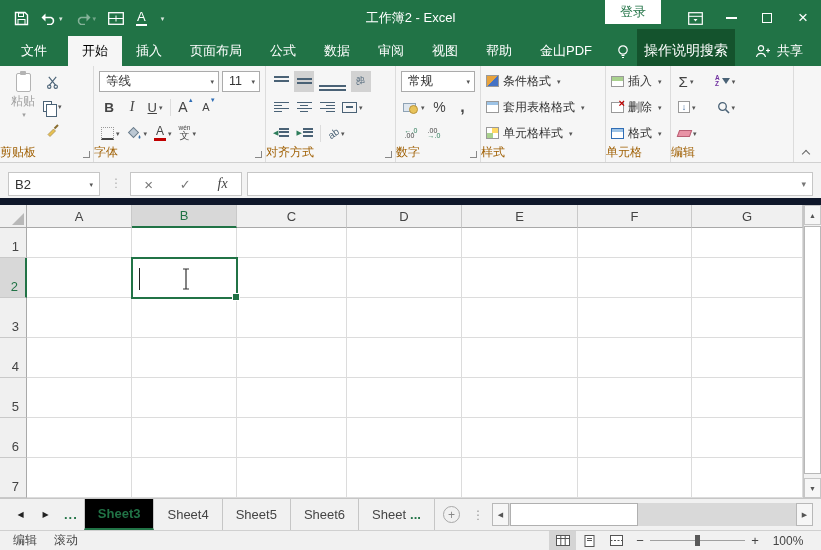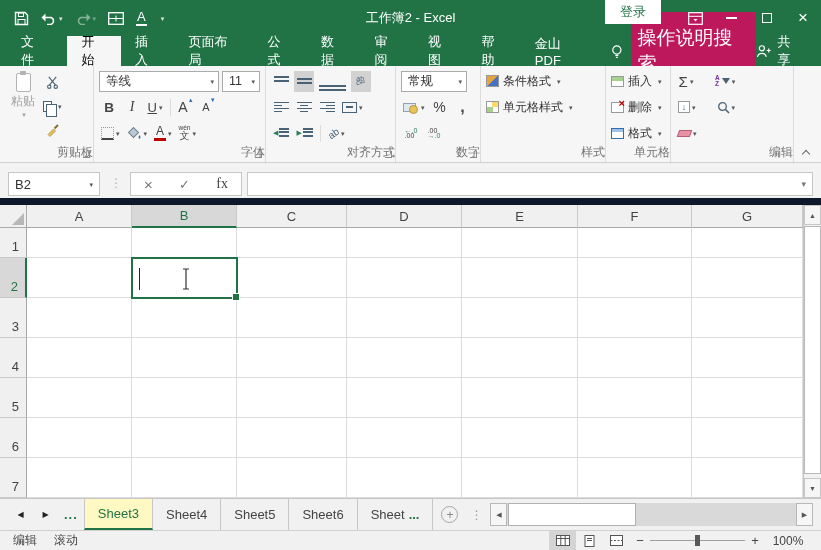--- a/index.html
+++ b/index.html
@@ -18,26 +18,26 @@
 .login{background:#fff;color:#217346;font-size:13px;padding:3px 15px;margin-right:16px;border:none}
 .wc{width:36px;height:100%;display:flex;align-items:center;justify-content:center;font-size:15px;color:#fff}
 .minbar{width:11px;height:2px;background:#fff}
 .maxbox{width:10px;height:10px;border:1.3px solid #fff}
 
 .tabrow{position:absolute;left:0;top:36px;width:821px;height:30px;background:#217346;display:flex;align-items:stretch;color:#fff}
 .rtab{padding:0 14px;display:flex;align-items:center;font-size:13px}
 .rtab.file{padding:0 21px}
 .rtab.active{background:#f6f6f6;color:#000000}
 .tellme{display:flex;align-items:center;margin-left:10px;gap:7px}
-.tellme-box{background:#be185d;padding:13px 7px;font-size:19px}
+.tellme-box{background:#14532d;padding:13px 7px;font-size:14px}
 .share{margin-left:auto;display:flex;align-items:center;gap:6px;padding-right:18px}
 
 .ribbon{position:absolute;left:0;top:66px;width:821px;height:97px;background:#f6f6f6;border-bottom:1px solid #d0d0d0;display:flex}
 .group{position:relative;border-right:1px solid #dcdcdc;padding:4px 3px 17px 5px}
-.glabel{position:absolute;bottom:1px;left:0;right:0;text-align:right;font-size:12px;color:#737373}
+.glabel{position:absolute;bottom:1px;left:0;right:0;text-align:left;font-size:12px;color:#a16207}
 .launcher{position:absolute;right:3px;bottom:4px;width:7px;height:7px;border-right:1px solid #888;border-bottom:1px solid #888}
 .grows{display:flex;flex-direction:column;gap:4px}
 .grow{display:flex;align-items:center;height:22px;gap:3px}
 .ib{display:flex;align-items:center;justify-content:center;min-width:20px;height:21px;padding:0 2px}
 .ib.sel{background:#d2d2d2}
 .vsep{width:1px;height:17px;background:#dcdcdc;margin:0 2px}
 .combo{background:#fff;border:1px solid #ababab;height:21px;display:flex;align-items:center;padding:0 4px 0 6px;font-size:12.5px;color:#333}
 .combo .dd{margin-left:auto}
 
 .g-clip{width:94px;display:flex}
@@ -105,21 +105,21 @@
 .collapse{position:absolute;right:10px;bottom:6px;width:8px;height:8px}
 .collapse i{display:block;width:6px;height:6px;border-top:1.6px solid #666;border-right:1.6px solid #666;transform:rotate(-45deg);margin-top:3px}
 
 .frow{position:absolute;left:0;top:163px;width:821px;height:42px;background:#f3f3f3;border-bottom:7px solid #0f172a}
 .namebox{position:absolute;left:8px;top:9px;width:92px;height:24px;background:#fff;border:1px solid #c6c6c6;display:flex;align-items:center;padding:0 6px}
 .namebox .dd{margin-left:auto}
 .fdots{position:absolute;left:110px;top:13px;color:#b0b0b0;font-size:12px}
 .fbtns{position:absolute;left:130px;top:9px;width:112px;height:24px;background:#fff;border:1px solid #c6c6c6;display:flex;align-items:center;justify-content:space-around;color:#666}
 .fcancel{font-size:15px;color:#777}
 .fcheck{font-size:13px;color:#777}
-.fx{font-family:"Liberation Serif",serif;font-size:14px;color:#444}
+.fx{font-style:italic;font-family:"Liberation Serif",serif;font-size:14px;color:#444}
 .finput{position:absolute;left:247px;top:9px;width:566px;height:24px;background:#fff;border:1px solid #c6c6c6;display:flex;align-items:center;padding:0 6px}
 .finput .dd{margin-left:auto;font-size:9px;color:#777}
 
 .grid{position:absolute;left:0;top:205px;width:803px;height:293px;display:grid;background:#fff;
  grid-template-columns:27px 105px 105px 110px 115px 116px 114px 111px;
  grid-template-rows:23px 30px 40px 40px 40px 40px 40px 40px}
 .corner{background:#f0f0f0;border-right:1px solid #a9a9a9;border-bottom:1px solid #a9a9a9;position:relative}
 .corner::after{content:"";position:absolute;right:2px;bottom:2px;border-style:solid;border-width:0 0 12px 12px;border-color:transparent transparent #b8b8b8 transparent}
 .ch{background:#f0f0f0;border-right:1px solid #c9c9c9;border-bottom:1px solid #a9a9a9;display:flex;align-items:center;justify-content:center;color:#444}
 .ch.active{background:#d8d8d8;border-bottom:2px solid #217346;color:#217346}
@@ -134,21 +134,21 @@
 .vscroll{position:absolute;left:803px;top:205px;width:18px;height:293px;background:#f1f1f1;border-left:1px solid #c6c6c6}
 .varrow{position:absolute;left:0;width:17px;height:20px;background:#f6f6f6;border:1px solid #c6c6c6;display:flex;align-items:center;justify-content:center;font-size:7px;color:#555}
 .vup{top:0}.vdown{bottom:0}
 .vthumb{position:absolute;left:0;top:21px;width:17px;height:248px;background:#fff;border:1px solid #b8b8b8}
 
 .sheetbar{position:absolute;left:0;top:498px;width:821px;height:32px;background:#f1f1f1;border-top:1px solid #c6c6c6;display:flex;align-items:stretch}
 .snav{width:25px;display:flex;align-items:center;justify-content:center;font-size:8px;color:#222}
 .snav.first{margin-left:8px}
 .sell{display:flex;align-items:center;padding:0 6px;color:#217346;font-weight:bold;letter-spacing:1px}
 .stab{padding:0 13px;display:flex;align-items:center;color:#444;border-right:1px solid #c6c6c6}
-.stab.active{background:#fef9c3;color:#217346;font-weight:normal;border-bottom:2px solid #217346;border-left:1px solid #c6c6c6}
+.stab.active{background:#000000;color:#217346;font-weight:bold;border-bottom:2px solid #217346;border-left:1px solid #c6c6c6}
 .stab .grn{color:#217346;font-weight:bold;margin-left:4px}
 .newsheet{width:17px;height:17px;border-radius:50%;border:1px solid #a8a8a8;color:#888;display:flex;align-items:center;justify-content:center;font-size:12px;margin:auto 8px;line-height:1}
 .sdots{display:flex;align-items:center;color:#999;font-size:12px;padding:0 4px}
 .hscroll{flex:1;position:relative;margin:4px 8px 4px 4px;background:#d9d9d9}
 .harrow{position:absolute;top:0;width:17px;height:23px;background:#f6f6f6;border:1px solid #b8b8b8;display:flex;align-items:center;justify-content:center;font-size:7px;color:#555}
 .hleft{left:0}.hright{right:0}
 .hthumb{position:absolute;left:18px;top:0;width:128px;height:23px;background:#fff;border:1px solid #b0b0b0}
 
 .statusbar{position:absolute;left:0;top:530px;width:821px;height:20px;background:#f1f1f1;border-top:1px solid #d0d0d0;display:flex;align-items:center;font-size:12px;color:#444}
 .smode{margin-left:13px}
@@ -432,21 +432,21 @@
           </span>
       </div>
     </div>
     <span class="glabel">对齐方式</span>
     <span class="launcher"></span>
   </div>
 
   <div class="group g-num">
     <div class="grows">
       <div class="grow">
-        <span class="combo" style="width:66px">
+        <span class="combo" style="width:74px">
             <span>常规</span>
             <b class="dd">▾</b>
           </span>
       </div>
       <div class="grow">
         <span class="ib">
             <span class="coin"></span>
             <b class="dd">▾</b>
           </span>
         <span class="ib">
@@ -467,20 +467,25 @@
     </div>
     <span class="glabel">数字</span>
     <span class="launcher"></span>
   </div>
 
   <div class="group g-style">
     <div class="grows">
       <div class="srow">
           <span class="ic-cf"></span>
           <span>条件格式</span>
+          <b class="dd">▾</b>
+        </div>
+      <div class="srow">
+          <span class="ic-tbl"></span>
+          <span>套用表格格式</span>
           <b class="dd">▾</b>
         </div>
       <div class="srow">
           <span class="ic-cs"></span>
           <span>单元格样式</span>
           <b class="dd">▾</b>
         </div>
     </div>
     <span class="glabel">样式</span>
   </div>

